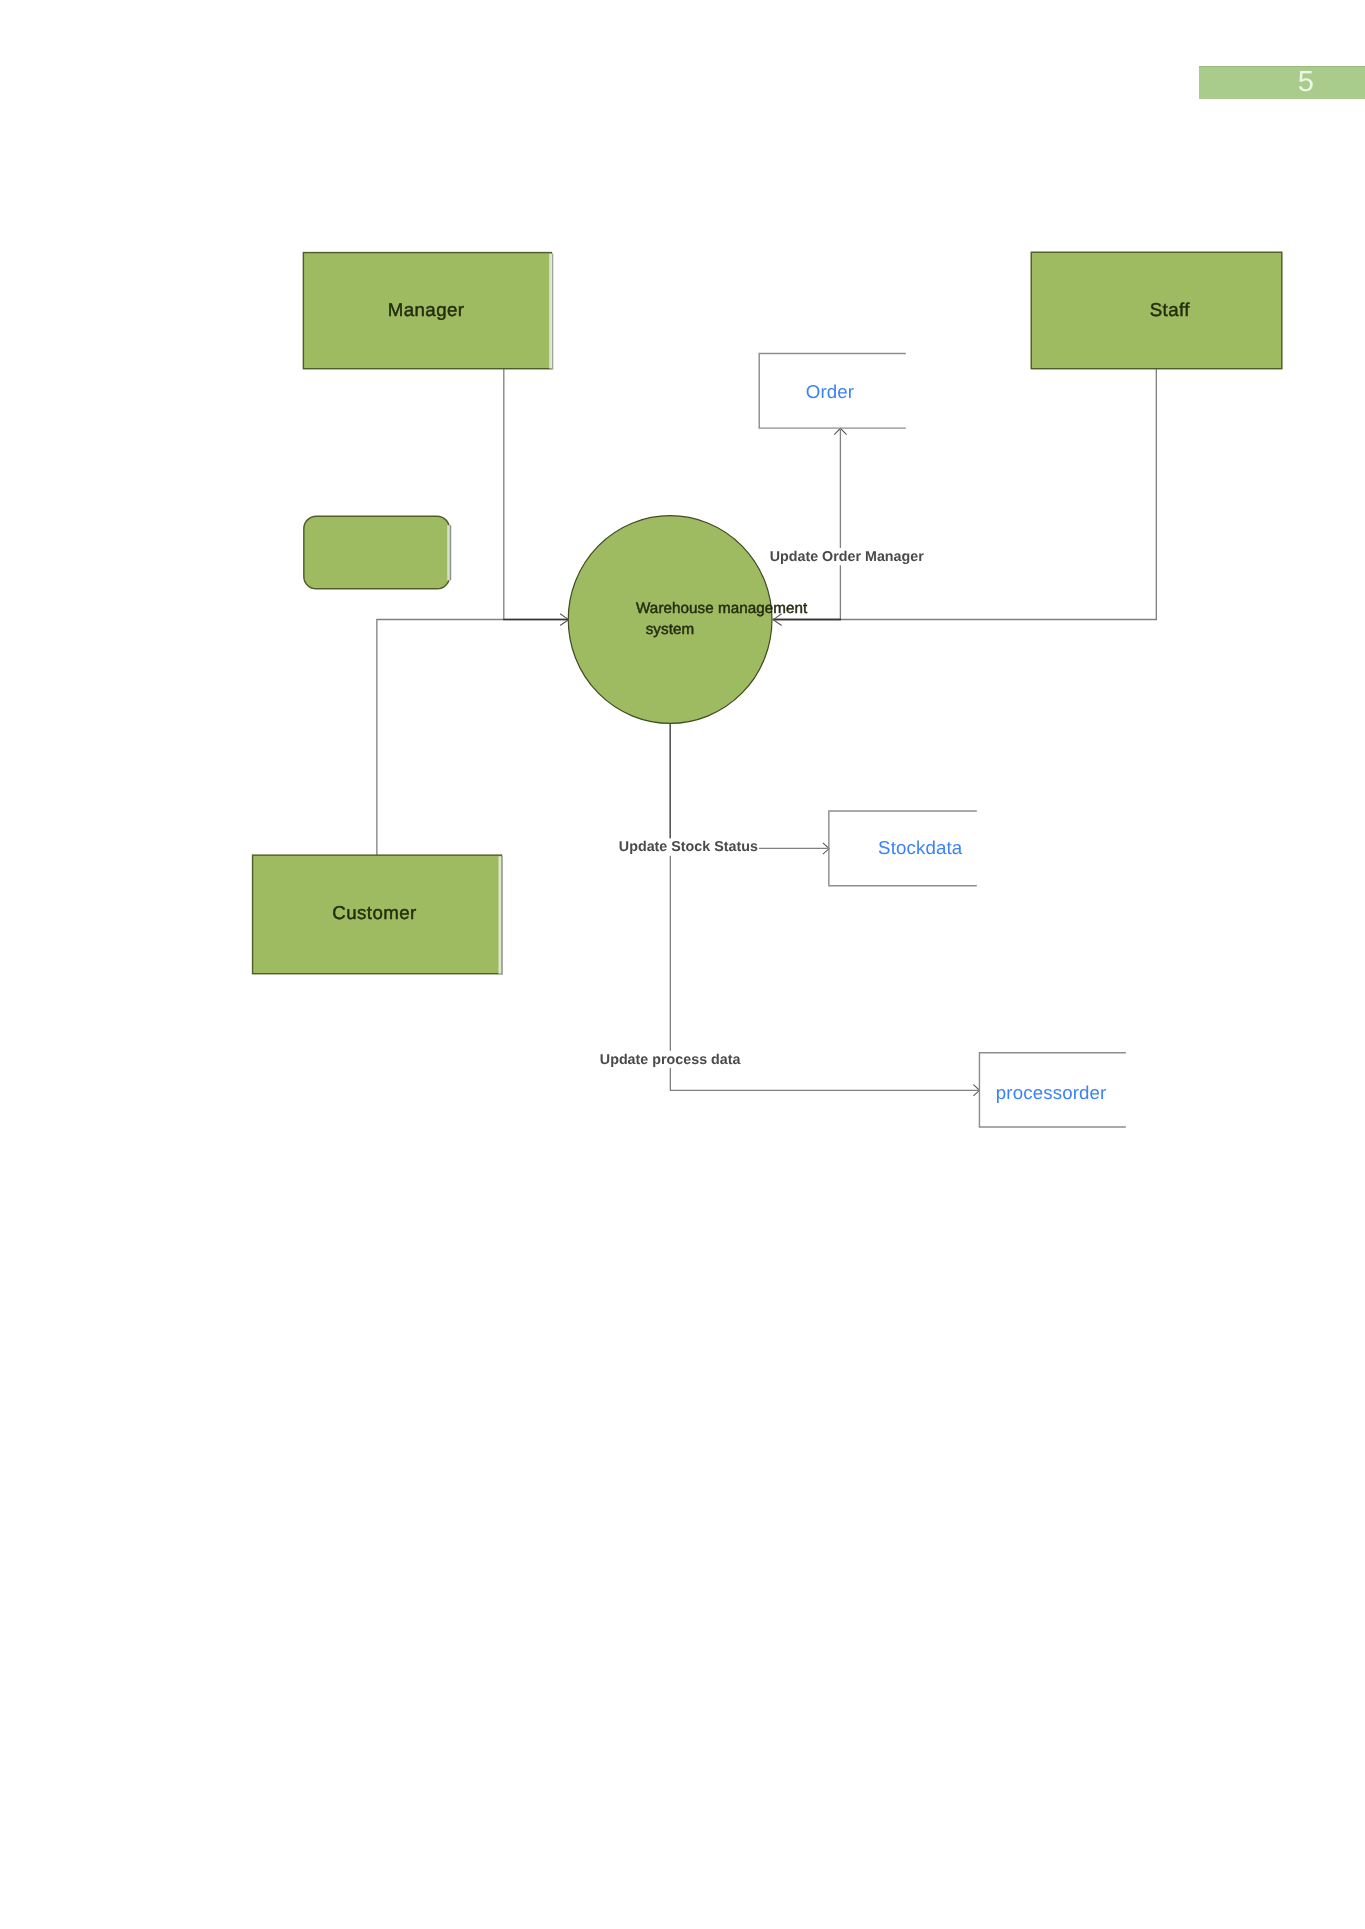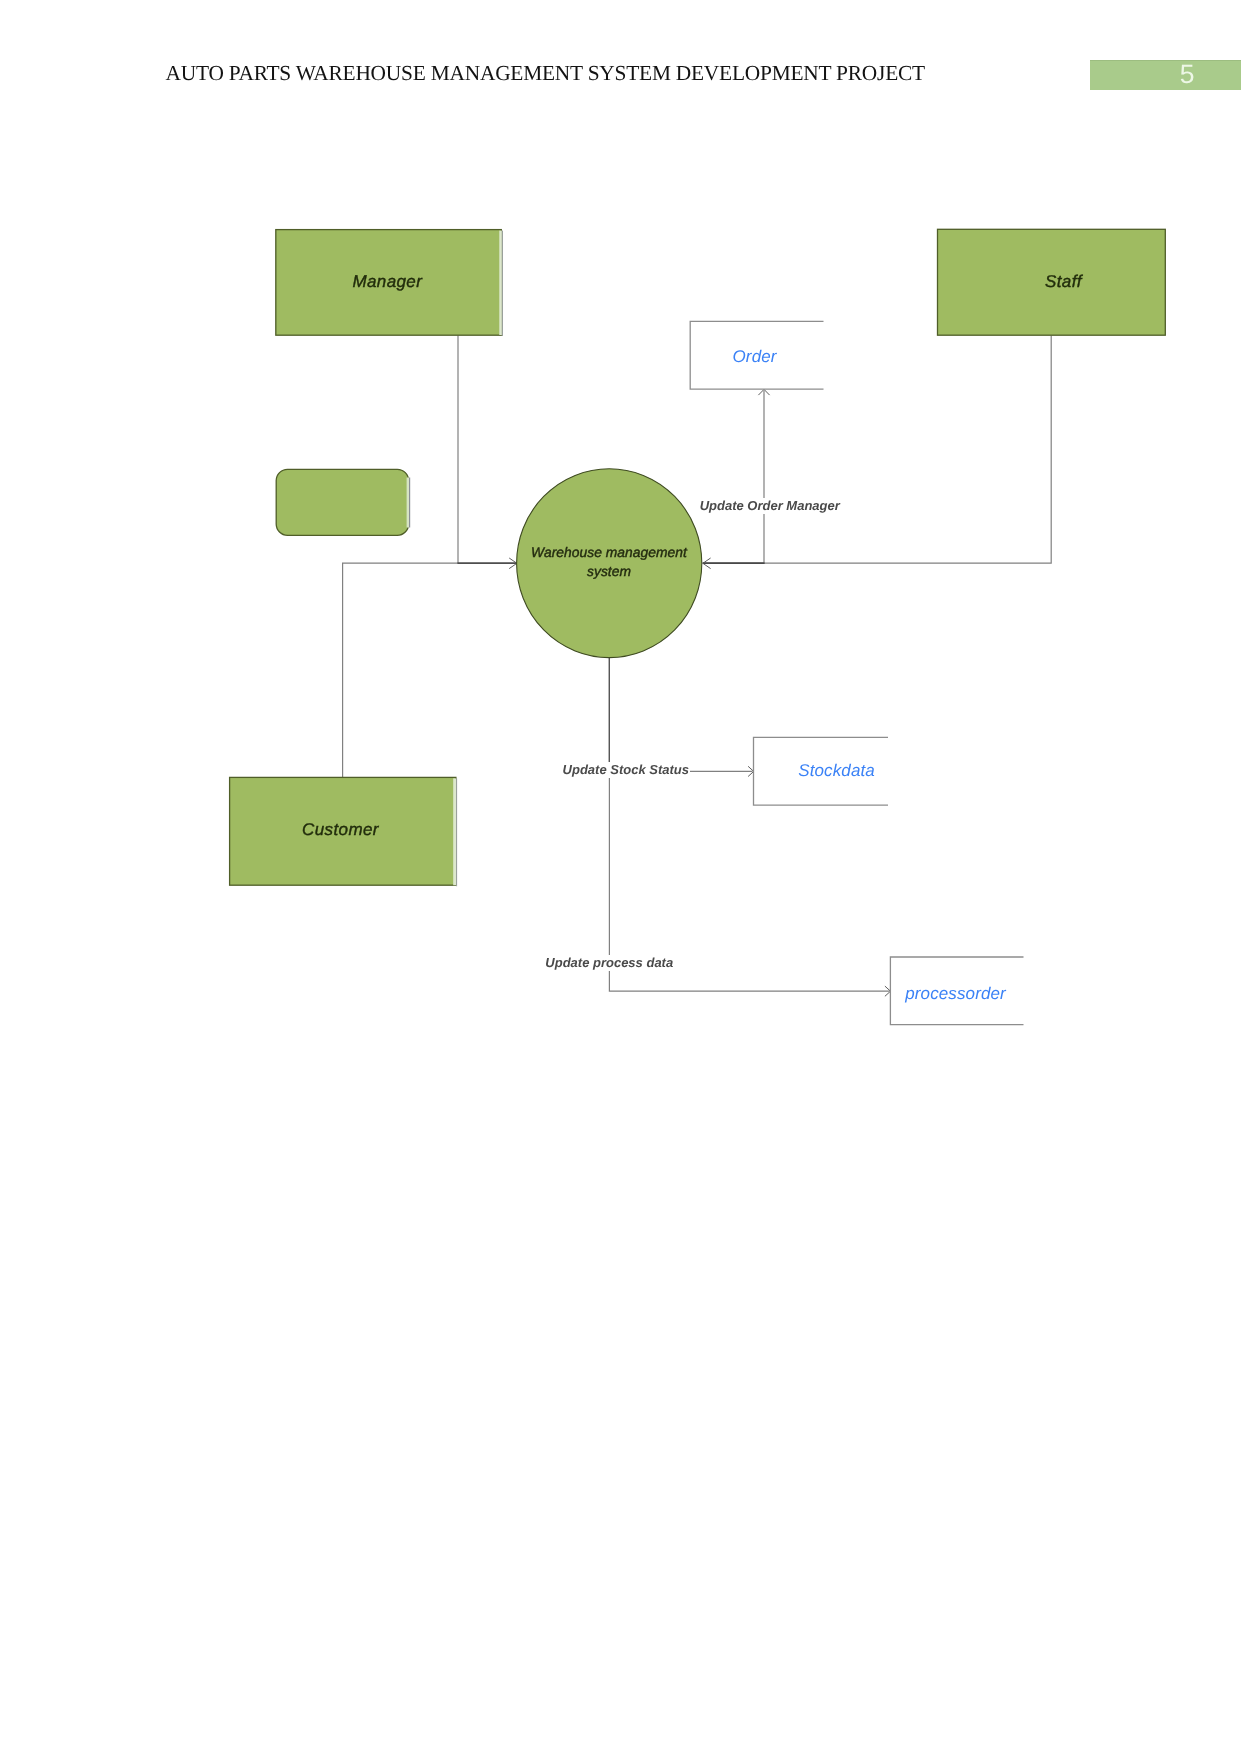--- a/index.html
+++ b/index.html
@@ -12,47 +12,46 @@
   #header-title{position:absolute;transform:translateZ(0);left:165.5px;top:60.5px;font-family:"Liberation Serif",serif;
       font-size:21.4px;line-height:24px;color:#131313;white-space:nowrap;letter-spacing:-0.225px;}
   #page-number-badge{position:absolute;left:1090px;top:60px;width:151px;height:29px;
       background:#a9cb8b;border-top:1px solid #9cbd80;}
   #page-number-text{position:absolute;transform:translateZ(0);right:46.5px;top:59px;height:30px;line-height:30px;
       font-family:"Liberation Sans",sans-serif;font-size:26.5px;color:#edf7e6;}
   
   #section-heading{position:absolute;transform:translateZ(0);left:149.5px;top:153px;font-family:"Liberation Serif",serif;
       font-weight:bold;font-size:33.5px;line-height:36px;color:#000;white-space:nowrap;}
   
-  #diagram{position:absolute;left:0;top:0;width:1241px;height:1754px;font-style:italic;}
+  #diagram{position:absolute;left:0;top:0;width:1241px;height:1754px;}
   #diagram-svg{position:absolute;left:0;top:0;}
   .dlabel{position:absolute;font-family:"Liberation Sans",sans-serif;white-space:nowrap;-webkit-font-smoothing:antialiased;transform:translateZ(0);}
   .dlabel.ent{font-size:17px;letter-spacing:0.38px;color:#222d0c;text-align:center;-webkit-text-stroke:0.4px #222d0c;text-indent:0.38px;}
   .dlabel.proc{font-size:13.82px;color:#242c10;text-align:center;-webkit-text-stroke:0.42px #242c10;letter-spacing:0.05px;text-indent:0.05px;}
   .dlabel.store{font-size:17px;color:#3b82f6;text-align:center;letter-spacing:0.12px;text-indent:0.12px;}
   .dlabel.flow{font-size:13px;color:#4a4a4a;font-weight:bold;background:rgba(255,255,255,0.996);line-height:16px;padding:0 0.5px;}
 
   #lbl-manager {left:274.2px;top:271.5px;width:226px;}
   #lbl-staff   {left:936.3px;top:271.5px;width:228px;padding-left:13px;}
   #lbl-customer{left:226.8px;top:819.5px;width:227px;}
-  #lbl-proc1   {left:519px;top:544px;width:180px;}
+  #lbl-proc1   {left:519px;top:544px;width:180px;padding-left:47px;}
   #lbl-proc2   {left:519px;top:563px;width:180px;}
   #lbl-order        {left:687.5px;top:346.5px;width:134px;}
   #lbl-stockdata    {left:769px;top:760.5px;width:135px;}
   #lbl-processorder {left:888.5px;top:984px;width:134px;}
   #lbl-f1 {left:699.2px;top:497.5px;}
   #lbl-f2 {left:562.1px;top:762.2px;}
   #lbl-f3 {left:544.8px;top:954.8px;}
 </style>
 </head>
 <body>
 
 <div class="page">
 
   <div id="doc-header">
-    <div id="header-title">AUTO PARTS WAREHOUSE MANAGEMENT SYSTEM DEVELOPMENT PROJECT</div>
     <div id="page-number-badge"></div>
     <div id="page-number-text">5</div>
   </div>
 
 
   <div id="diagram">
     <svg id="diagram-svg" width="1241" height="1754" viewBox="0 0 1241 1754">
 
       <g class="connectors" fill="none" stroke="#808080" stroke-width="1.2">
 

